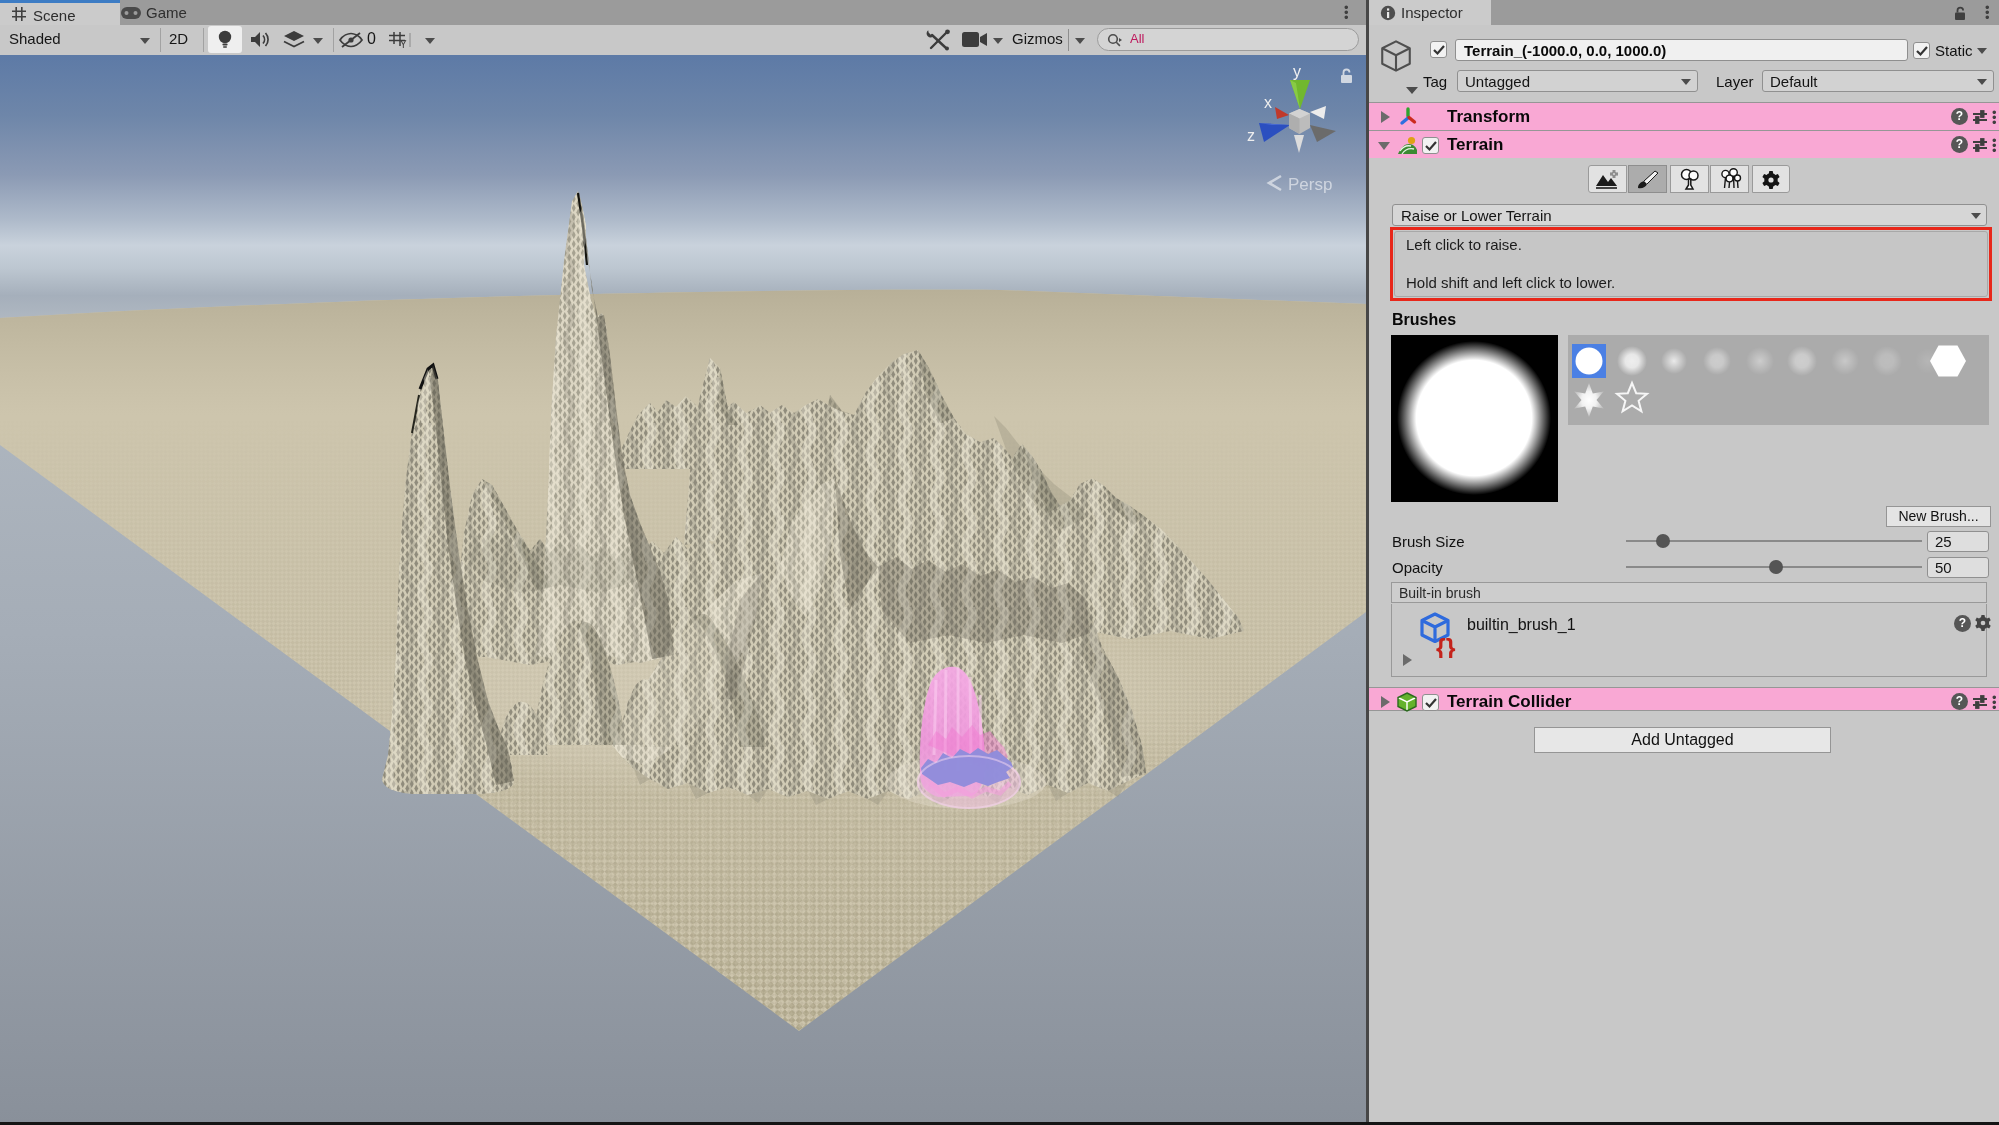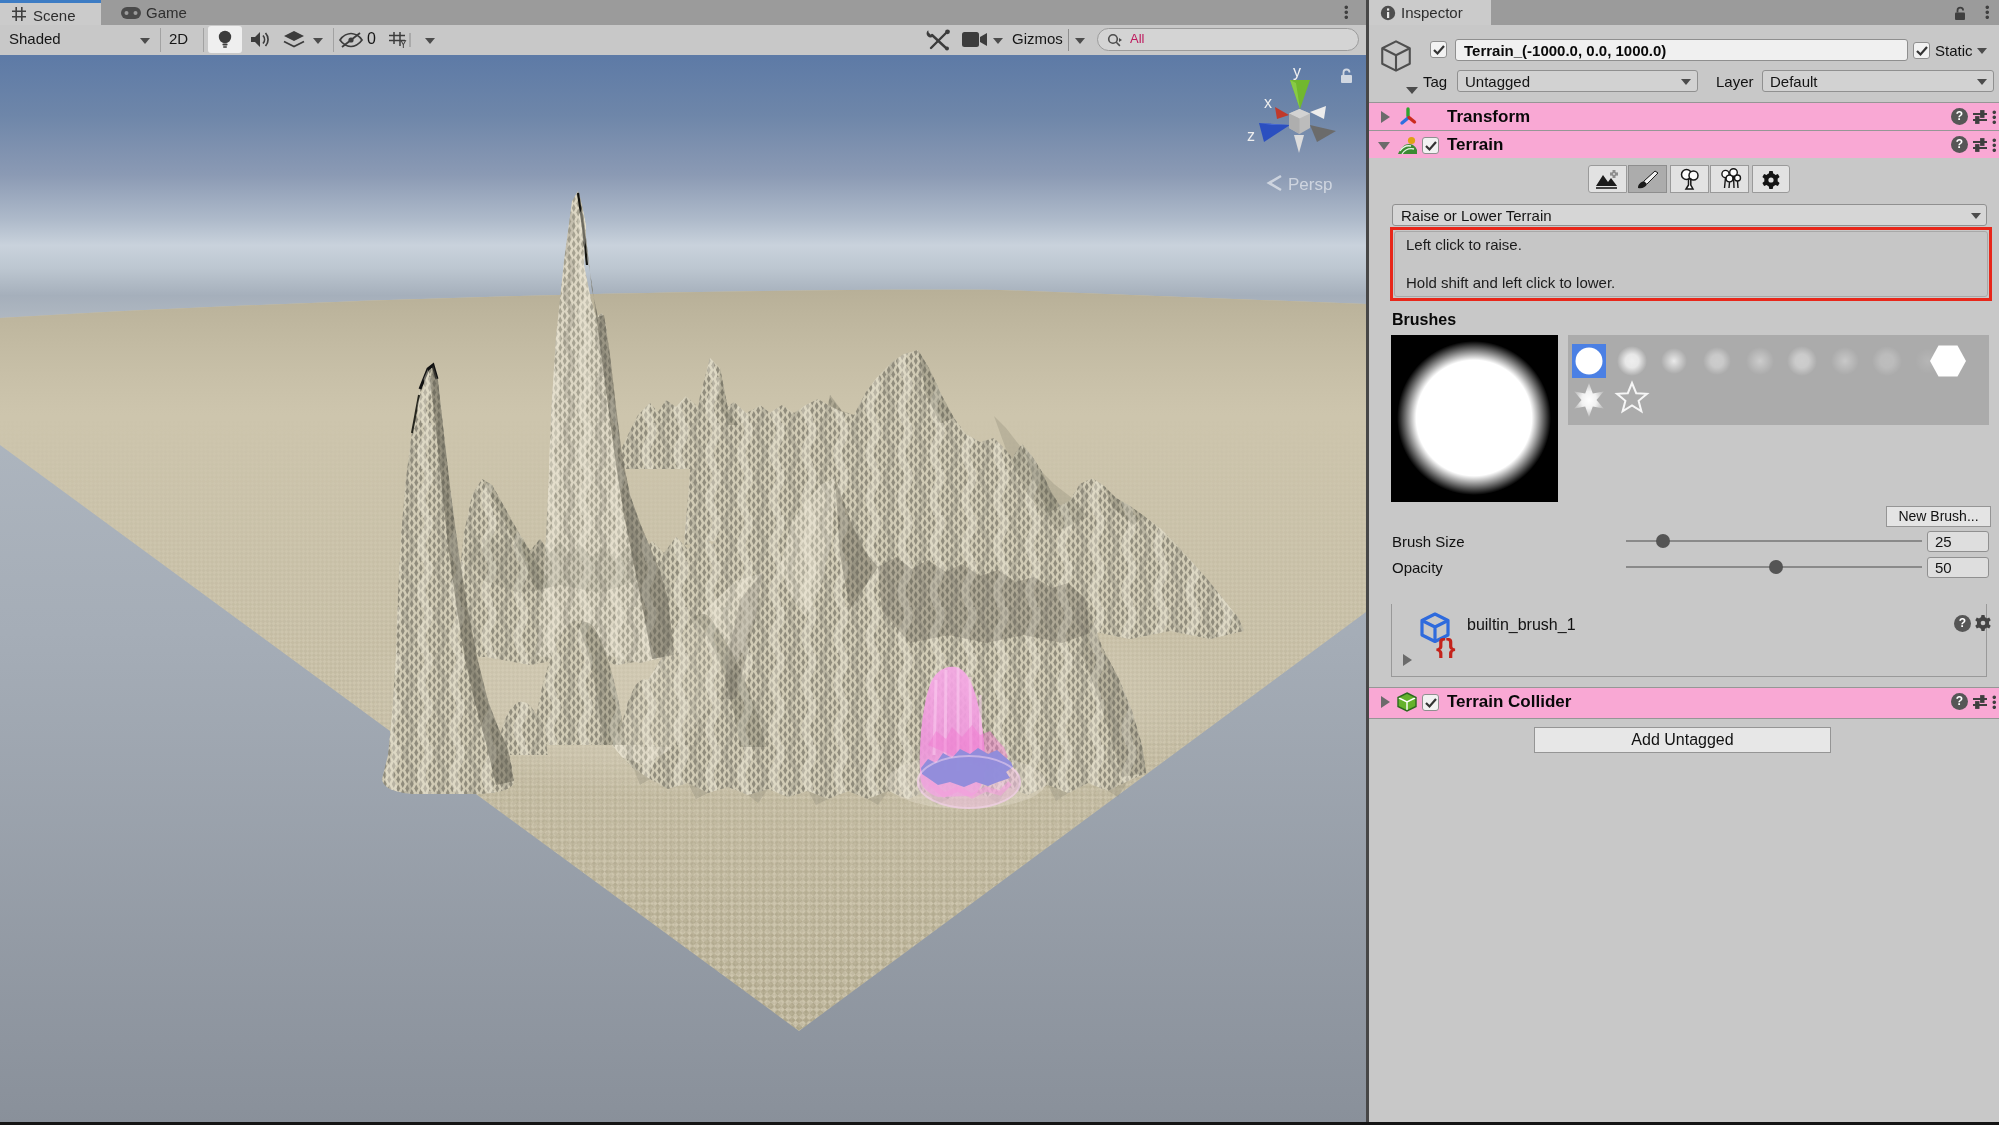--- a/index.html
+++ b/index.html
@@ -20,21 +20,21 @@
   .cbox svg { position:absolute; left:1px; top:2px; }
   .field { position:absolute; background:#d2d2d2; border:1px solid #909090; border-radius:3px; font-size:15px; color:#141414; }
   .btn { position:absolute; background:#e4e4e4; border:1px solid #959595; border-radius:0; font-size:15px; color:#111; text-align:center; }
   .lbl { position:absolute; font-size:15px; color:#111; }
 </style>
 </head>
 <body>
 <div id="scene" class="abs">
 
   <div class="abs tabbar">
-    <div class="tab" style="left:0;width:101px;border-top:3px solid #3d7cc4;">
+    <div class="tab" style="left:0;width:120px;border-top:3px solid #3d7cc4;">
       <svg class="abs" style="left:11px;top:3px;" width="16" height="16" viewBox="0 0 16 16">
         <g stroke="#404040" stroke-width="1.6" fill="none">
           <path d="M5.2 1v14M10.8 1v14M1 5.2h14M1 10.8h14"></path>
         </g>
       </svg>
       <span class="abs" style="left:33px;top:4px;">Scene</span>
     </div>
     <div class="abs" style="left:121px;top:4px;color:#2f2f2f;font-size:15px;">
       <svg class="abs" style="left:0;top:3px;" width="20" height="13" viewBox="0 0 20 13">
         <rect x="0" y="0" width="20" height="12" rx="6" fill="#4a4a4a"></rect>
@@ -534,41 +534,44 @@
     <div class="abs" style="left:287px;top:376px;width:14px;height:14px;border-radius:50%;background:#555;"></div>
     <div class="field" style="left:558px;top:373px;width:62px;height:21px;background:#dedede;">
         <span class="abs" style="left:7px;top:1px;">25</span>
       </div>
     <span class="lbl" style="left:23px;top:401px;">Opacity</span>
     <div class="abs" style="left:257px;top:408px;width:296px;height:2px;background:#8a8a8a;"></div>
     <div class="abs" style="left:400px;top:402px;width:14px;height:14px;border-radius:50%;background:#555;"></div>
     <div class="field" style="left:558px;top:399px;width:62px;height:21px;background:#dedede;">
         <span class="abs" style="left:7px;top:1px;">50</span>
       </div>
+    <div class="abs" style="left:22px;top:424px;width:596px;height:21px;background:#cdcdcd;border:1px solid #999;">
+      <span class="abs" style="left:7px;top:2px;font-size:14px;color:#2a2a2a;">Built-in brush</span>
+    </div>
     <div class="abs" style="left:22px;top:446px;width:596px;height:73px;background:#c8c8c8;border:1px solid #999;border-top:none;">
       <svg class="abs" style="left:27px;top:8px;" width="44" height="46" viewBox="0 0 44 46">
         <g fill="none" stroke="#2f6bdd" stroke-width="3.2" stroke-linejoin="round">
           <path d="M16,2 L29,8.5 L29,23 L16,29.5 L3,23 L3,8.5 Z"></path>
           <path d="M3,8.5 L16,15 L29,8.5 M16,15 L16,29.5"></path>
         </g>
         <text x="17" y="45" font-size="25" font-weight="bold" fill="#c4231b" font-family="Liberation Sans">{}</text>
       </svg>
       <span class="abs" style="left:75px;top:12px;font-size:16px;color:#111;">builtin_brush_1</span>
       <div class="qmark" style="left:562px;top:11px;">?</div>
       <svg class="abs" style="left:582px;top:10px;" width="18" height="18" viewBox="0 0 20 20">
         <path fill="#444" d="M8.3,1 h3.4 l0.5,2.6 a6.8,6.8 0 0 1 2.2,1.3 l2.5,-0.9 l1.7,3 l-2,1.7 a7,7 0 0 1 0,2.6 l2,1.7 l-1.7,3 l-2.5,-0.9 a6.8,6.8 0 0 1 -2.2,1.3 L11.7,19 H8.3 l-0.5,-2.6 a6.8,6.8 0 0 1 -2.2,-1.3 l-2.5,0.9 l-1.7,-3 l2,-1.7 a7,7 0 0 1 0,-2.6 l-2,-1.7 l1.7,-3 l2.5,0.9 a6.8,6.8 0 0 1 2.2,-1.3 Z"></path>
         <circle cx="10" cy="10" r="2.6" fill="#c8c8c8"></circle>
       </svg>
       <svg class="abs" style="left:9px;top:49px;" width="12" height="14" viewBox="0 0 12 14">
           <path d="M2,1 L11,7 L2,13 Z" fill="#6b6b6b"></path>
         </svg>
     </div>
   </div>
 
-  <div class="hdrrow" style="top:687px;height:32px;border-bottom:1px solid #969696;text-decoration:underline;">
+  <div class="hdrrow" style="top:687px;height:24px;border-bottom:1px solid #969696;text-decoration:underline;">
     <svg class="abs" style="left:10px;top:7px;" width="12" height="14" viewBox="0 0 12 14">
         <path d="M2,1 L11,7 L2,13 Z" fill="#6b6b6b"></path>
       </svg>
     <svg class="abs" style="left:28px;top:4px;" width="20" height="20" viewBox="0 0 20 20">
       <path d="M10,1 L19,5.5 L19,14.5 L10,19 L1,14.5 L1,5.5 Z" fill="#64b22c"></path>
       <path d="M1,5.5 L10,10 L19,5.5 M10,10 L10,19" stroke="#fff" stroke-width="1.4" fill="none"></path>
       <path d="M10,1 L19,5.5 L19,14.5 L10,19 L1,14.5 L1,5.5 Z" fill="none" stroke="#2c6a1f" stroke-width="1.4"></path>
     </svg>
     <div class="cbox" style="left:53px;top:6px;">
         <svg width="14" height="12" viewBox="0 0 14 12">

